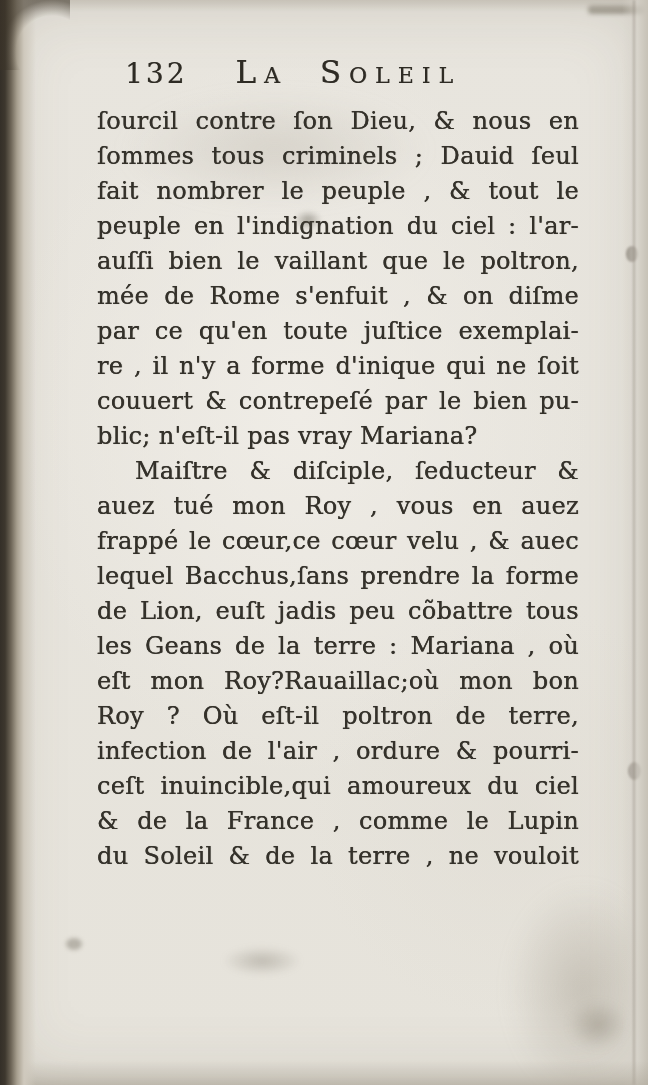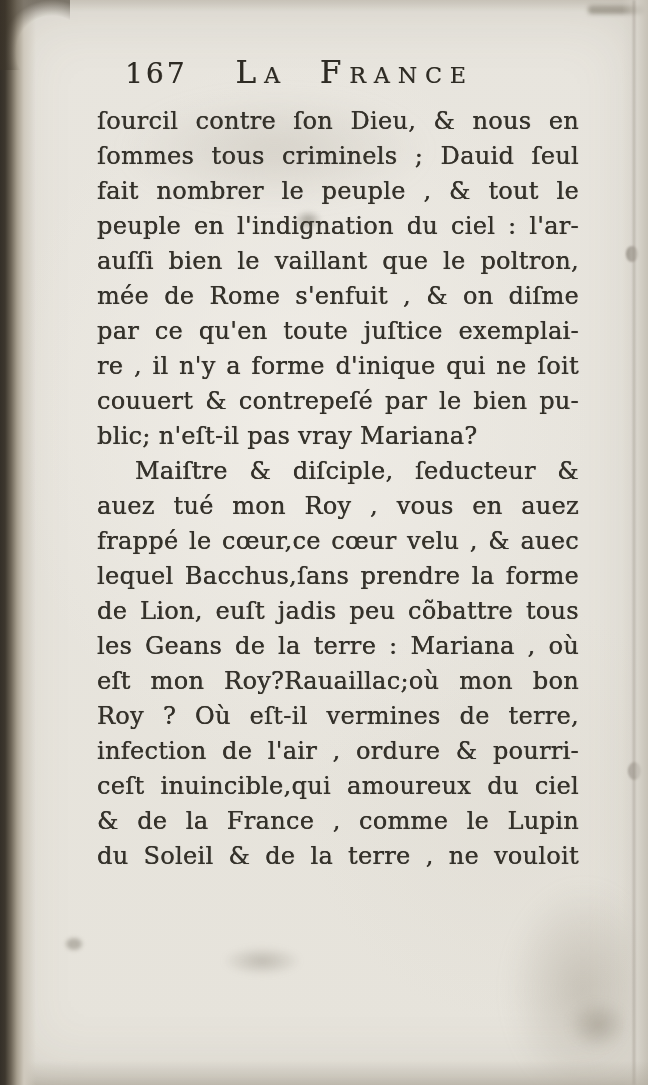--- a/index.html
+++ b/index.html
@@ -64,43 +64,43 @@
   .line.indent{text-indent:38px;}
 </style>
 </head>
 <body>
 
 <div class="scan">
 
   <div class="stain-top blot"></div>
 
   <div class="header">
-    <span class="pagenum">167</span>
-    <span class="title">La France</span>
+    <span class="pagenum">132</span>
+    <span class="title">La Soleil</span>
   </div>
 
   <div class="body">
     <p class="line">ſourcil contre ſon Dieu, &amp; nous en</p>
     <p class="line">ſommes tous criminels ; Dauid ſeul</p>
     <p class="line">fait nombrer le peuple , &amp; tout le</p>
     <p class="line">peuple en l'indignation du ciel : l'ar-</p>
     <p class="line">auſſi bien le vaillant que le poltron,</p>
     <p class="line">mée de Rome s'enfuit , &amp; on diſme</p>
     <p class="line">par ce qu'en toute juſtice exemplai-</p>
     <p class="line">re , il n'y a forme d'inique qui ne ſoit</p>
     <p class="line">couuert &amp; contrepeſé par le bien pu-</p>
     <p class="line end">blic; n'eſt-il pas vray Mariana?</p>
     <p class="line indent">Maiſtre &amp; diſciple, ſeducteur &amp;</p>
     <p class="line">auez tué mon Roy , vous en auez</p>
     <p class="line">frappé le cœur,ce cœur velu , &amp; auec</p>
     <p class="line">lequel Bacchus,ſans prendre la forme</p>
     <p class="line">de Lion, euſt jadis peu cõbattre tous</p>
     <p class="line">les Geans de la terre : Mariana , où</p>
     <p class="line">eſt mon Roy?Rauaillac;où mon bon</p>
-    <p class="line">Roy ? Où eſt-il vermines de terre,</p>
+    <p class="line">Roy ? Où eſt-il poltron de terre,</p>
     <p class="line">infection de l'air , ordure &amp; pourri-</p>
     <p class="line">ceſt inuincible,qui amoureux du ciel</p>
     <p class="line">&amp; de la France , comme le Lupin</p>
     <p class="line">du Soleil &amp; de la terre , ne vouloit</p>
   </div>
 
   <div class="stain-word blot"></div>
   <div class="showthrough blot"></div>
   <div class="speck-left blot"></div>
   <div class="stain-br blot"></div>

